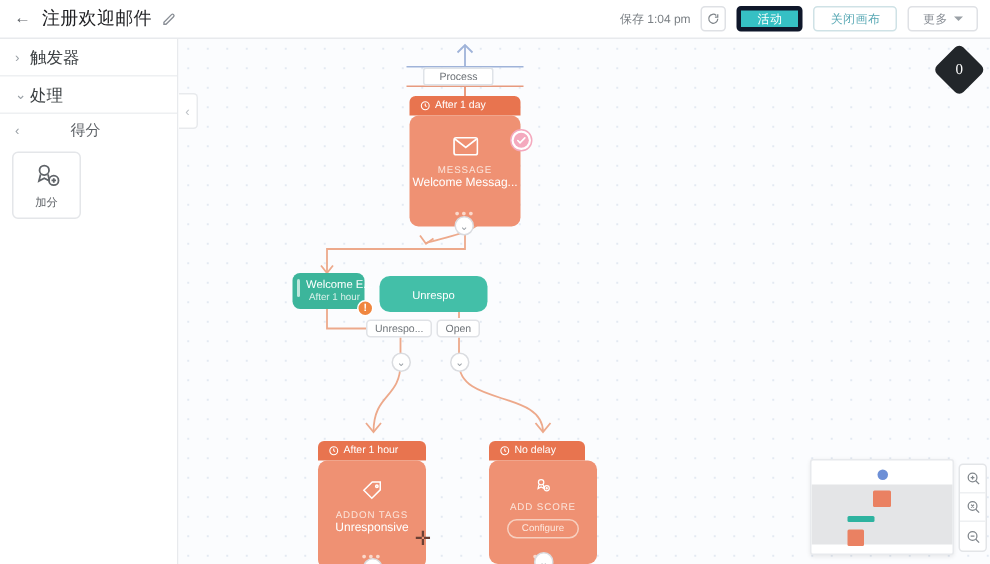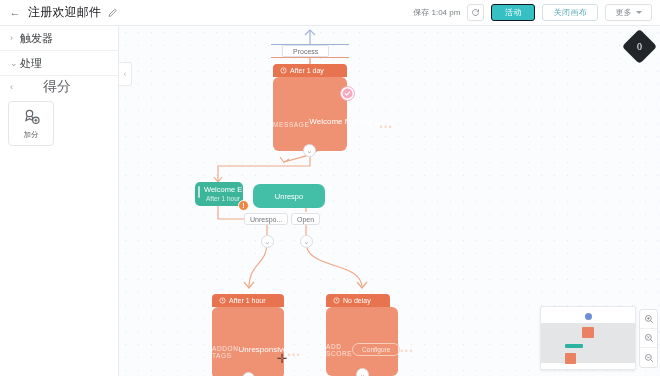--- a/index.html
+++ b/index.html
@@ -39,42 +39,42 @@
     width: 17px; height: 17px; border: 1px solid #dfe1e5; border-radius: 3px;
     background: #fff; display: flex; align-items: center; justify-content: center;
     cursor: pointer; color: #80868b;
   }
   .icon-btn-round svg { display: block; }
   .btn {
     height: 17px; border-radius: 3px; font-size: 8px; display: flex;
     align-items: center; justify-content: center; cursor: pointer;
     white-space: nowrap; padding: 0 9px; letter-spacing: .3px;
   }
-  .btn-primary { background: #36c0c4; color: #fff; border: 1px solid #0f172a; min-width: 44px; }
+  .btn-primary { background: #36c0c4; color: #fff; border: 3px solid #0f172a; min-width: 44px; }
   .btn-outline { background: #fff; color: #5aa9b5; border: 1px solid #cfe2e6; min-width: 56px; }
   .btn-more { background: #fff; color: #8a8f96; border: 1px solid #dfe1e5; min-width: 38px; gap: 4px; }
   .caret-dn { width: 0; height: 0; border-left: 3px solid transparent; border-right: 3px solid transparent; border-top: 3px solid #9aa0a6; }
 
   
   .sidebar {
     position: absolute; left: 0; top: 26px; width: 119px; height: 350px;
     background: #fff; border-right: 1px solid #e8eaed;
   }
   .side-section {
     height: 25px; display: flex; align-items: center; padding: 0 10px;
     border-bottom: 1px solid #eef0f2; cursor: pointer;
   }
   .chev { width: 10px; color: #9aa0a6; font-size: 9px; flex: none; }
   .side-section-label { font-size: 11px; color: #3c4043; }
   .side-subhead {
     height: 22px; display: flex; align-items: center; padding: 0 10px;
   }
   .side-subhead .chev { cursor: pointer; }
   .side-sub-title {
-    flex: 1; text-align: center; font-size: 14px; color: #5f6368;
+    flex: 1; text-align: center; font-size: 10px; color: #5f6368;
     padding-right: 14px;
   }
   .card-grid { display: flex; gap: 7px; padding: 3px 8px 0 8px; }
   .side-card {
     width: 46px; height: 45px; border: 1px solid #e4e6e9; border-radius: 4px;
     background: #fff; display: flex; flex-direction: column; align-items: center;
     justify-content: center; gap: 3px; cursor: pointer;
   }
   .side-card svg { display: block; }
   .side-card-label { font-size: 7.5px; color: #5f6368; }
@@ -96,21 +96,21 @@
   .svg-wires { position: absolute; left: 0; top: 0; width: 541px; height: 350px; }
 
   
   .node { position: absolute; z-index: 3; }
   .delay-pill {
     height: 13px; border-radius: 4px 4px 0 0; display: flex; align-items: center;
     gap: 3px; padding: 0 7px; font-size: 7px; color: #fff; white-space: nowrap;
   }
   .delay-orange { background: #e8744f; }
   .node-body {
-    border-radius: 6px; position: relative; display: flex; flex-direction: row;
+    border-radius: 6px; position: relative; display: flex; flex-direction: column;
     align-items: center; cursor: pointer;
   }
   .node-orange { background: #ef9173; }
   .node-kind { font-size: 6.5px; color: #fbe4da; letter-spacing: .6px; }
   .node-title { font-size: 8px; color: #ffffff; white-space: nowrap; }
   .node-title-underline { }
   .dots { letter-spacing: 1.4px; font-size: 9px; color: #fbd9cb; line-height: 1; }
   .badge-check {
     position: absolute; right: -8px; top: 9px; width: 15px; height: 15px;
     border-radius: 50%; background: #fff; border: 1.5px solid #f4a9be;

